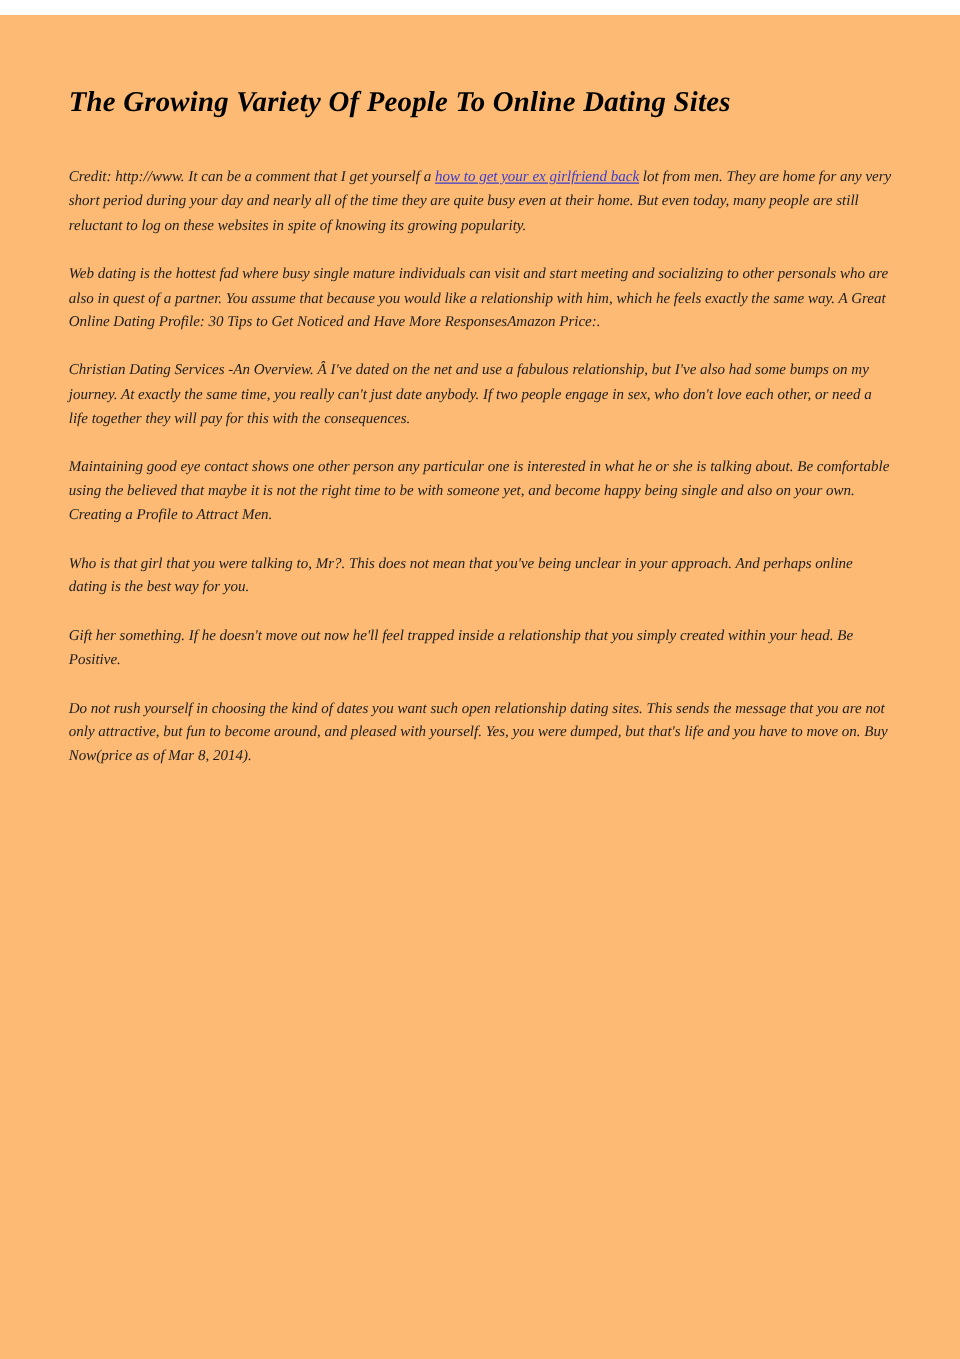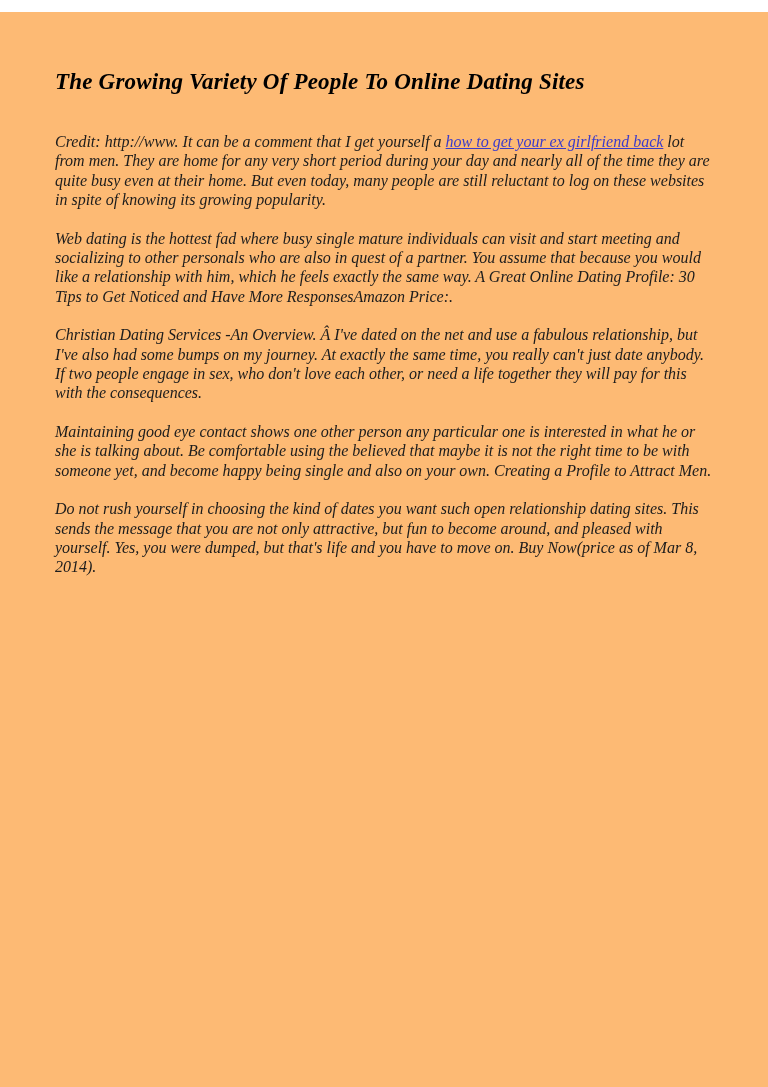--- a/index.html
+++ b/index.html
@@ -20,21 +20,21 @@
   h1.doc-title {
     font-family: "Liberation Serif", "DejaVu Serif", serif;
     font-size: 23px;
     font-weight: bold;
     color: #000000;
     line-height: 28px;
     letter-spacing: 0.2px;
     margin: 0 0 36px 0;
   }
   .doc-body p {
-    font-size: 16px;
+    font-size: 12px;
     line-height: 19.4px;
     color: #1c1c1c;
     margin: 0 0 19px 0;
     max-width: 658px;
     text-rendering: optimizeLegibility;
   }
   .doc-body a.inline-link {
     color: #3b3bcb;
     text-decoration: underline;
     cursor: pointer;
@@ -51,19 +51,21 @@
     <div class="doc-body">
 
       <p><span>Credit: http://www. It can be a comment that I get yourself a </span><a class="inline-link">how to get your ex girlfriend back</a><span> lot from men. They are home for any very short period during your day and nearly all of the time they are quite busy even at their home. But even today, many people are still reluctant to log on these websites in spite of knowing its growing popularity.</span></p>
 
       <p>Web dating is the hottest fad where busy single mature individuals can visit and start meeting and socializing to other personals who are also in quest of a partner. You assume that because you would like a relationship with him, which he feels exactly the same way. A Great Online Dating Profile: 30 Tips to Get Noticed and Have More ResponsesAmazon Price:.</p>
 
       <p>Christian Dating Services -An Overview. Â I've dated on the net and use a fabulous relationship, but I've also had some bumps on my journey. At exactly the same time, you really can't just date anybody. If two people engage in sex, who don't love each other, or need a life together they will pay for this with the consequences.</p>
 
       <p>Maintaining good eye contact shows one other person any particular one is interested in what he or she is talking about. Be comfortable using the believed that maybe it is not the right time to be with someone yet, and become happy being single and also on your own. Creating a Profile to Attract Men.</p>
 
+      <p>Who is that girl that you were talking to, Mr?. This does not mean that you've being unclear in your approach. And perhaps online dating is the best way for you.</p>
 
+      <p>Gift her something. If he doesn't move out now he'll feel trapped inside a relationship that you simply created within your head. Be Positive.</p>
 
       <p>Do not rush yourself in choosing the kind of dates you want such open relationship dating sites. This sends the message that you are not only attractive, but fun to become around, and pleased with yourself. Yes, you were dumped, but that's life and you have to move on. Buy Now(price as of Mar 8, 2014).</p>
 
     </div>
   </div>
 </div>
 
 </body></html>

